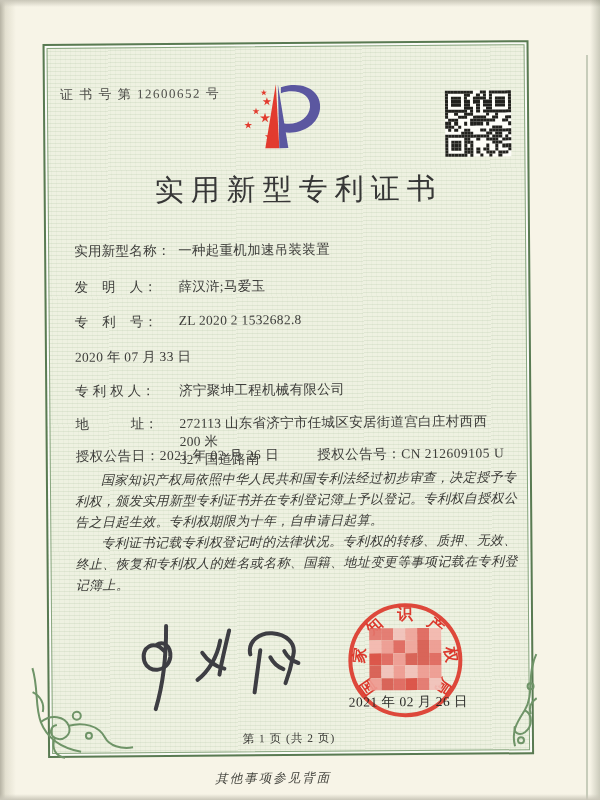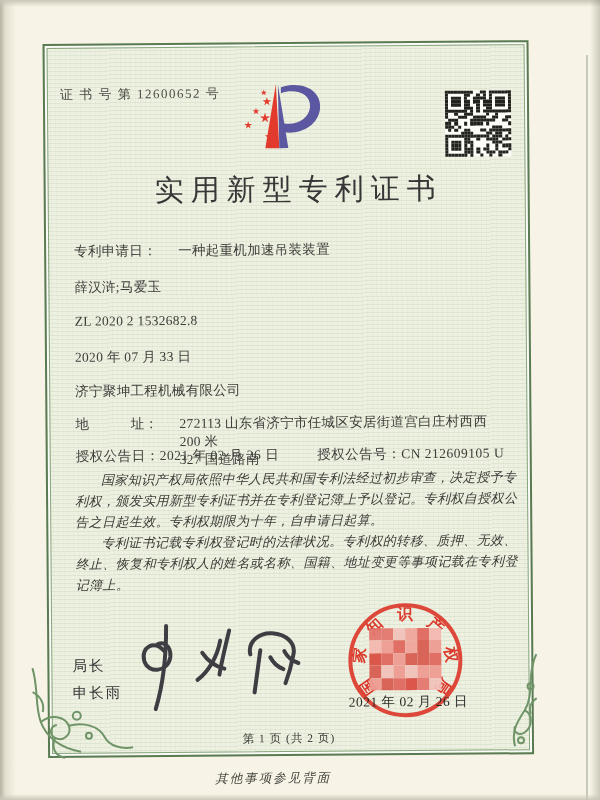--- a/index.html
+++ b/index.html
@@ -535,33 +535,36 @@
         <span></span>
         <span class="b"></span>
         <span></span>
         <span></span>
         <span></span>
       </div>
 
     <div class="abs title">实用新型专利证书</div>
 
     <div class="abs field-row" style="top:241px">
-      <span class="f-label">专利申请日：</span>
+      <span class="f-label">实用新型名称：</span>
       <span class="f-value">一种起重机加速吊装装置</span>
     </div>
     <div class="abs field-row" style="top:277px">
+      <span class="f-label">发　明　人：</span>
       <span class="f-value">薛汉浒;马爱玉</span>
     </div>
     <div class="abs field-row" style="top:312px">
+      <span class="f-label">专　利　号：</span>
       <span class="f-value">ZL 2020 2 1532682.8</span>
     </div>
     <div class="abs field-row" style="top:347px">
       <span class="f-value">2020 年 07 月 33 日</span>
     </div>
     <div class="abs field-row" style="top:381px">
+      <span class="f-label">专 利 权 人：</span>
       <span class="f-value">济宁聚坤工程机械有限公司</span>
     </div>
     <div class="abs field-row" style="top:414px">
       <span class="f-label">地　　　址：</span>
       <span class="addr-lines">
         <span>272113 山东省济宁市任城区安居街道宫白庄村西西 200 米</span><br>
         <span>327 国道路南</span>
       </span>
     </div>
     <div class="abs grant-row" style="top:446px">
@@ -571,24 +574,20 @@
       <span class="grant-item">
         <span>授权公告号：</span><span>CN 212609105 U</span>
       </span>
     </div>
 
     <div class="abs paras">
       <p>国家知识产权局依照中华人民共和国专利法经过初步审查，决定授予专利权，颁发实用新型专利证书并在专利登记簿上予以登记。专利权自授权公告之日起生效。专利权期限为十年，自申请日起算。</p>
       <p>专利证书记载专利权登记时的法律状况。专利权的转移、质押、无效、终止、恢复和专利权人的姓名或名称、国籍、地址变更等事项记载在专利登记簿上。</p>
     </div>
 
-    <div class="abs director">
-      <div>局长</div>
-      <div>申长雨</div>
-    </div>
 
     <svg class="abs signature" viewBox="0 0 190 100" fill="none" stroke="#2b2b33" stroke-width="4" stroke-linecap="round" opacity="0.9" aria-label="申长雨">
       <path d="M36,34 C26,22 12,30 16,44 C20,57 40,55 42,40 C43,29 35,23 28,28"></path>
       <path d="M38,9 C38,34 35,66 27,92"></path>
       <path d="M92,24 C89,40 80,55 69,63"></path>
       <path d="M74,36 C80,45 88,50 96,52"></path>
       <path d="M101,14 C97,30 93,46 91,58"></path>
       <path d="M122,38 C119,25 132,16 144,17 C158,18 168,27 165,39 C163,49 160,59 157,67"></path>
       <path d="M132,34 L126,76"></path>
       <path d="M142,41 C145,47 150,51 155,53"></path>

